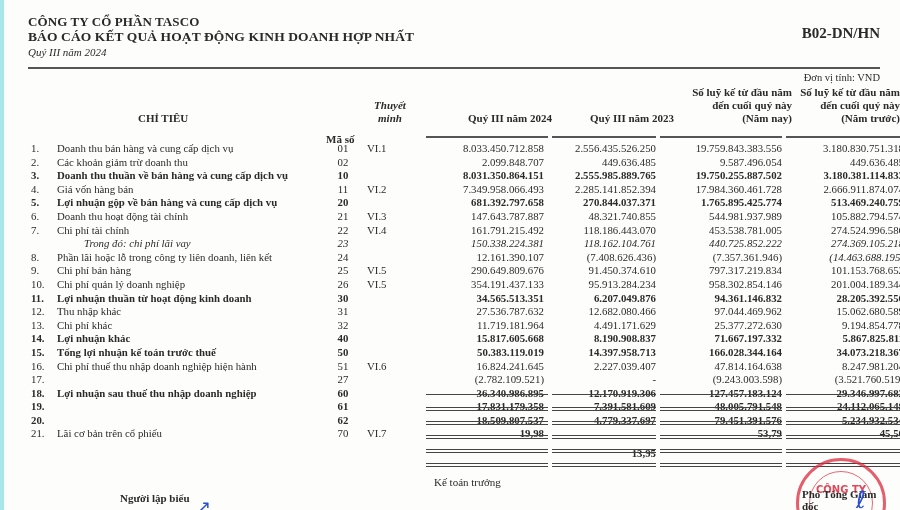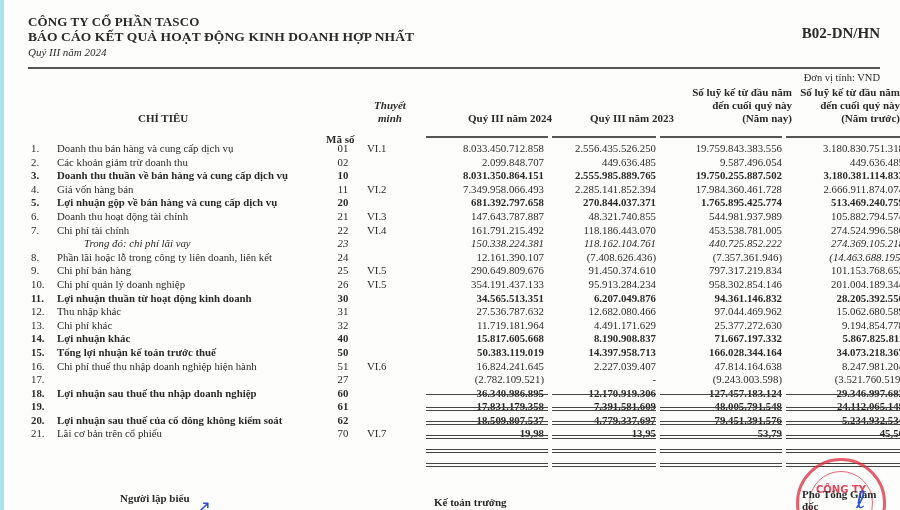--- a/index.html
+++ b/index.html
@@ -285,35 +285,34 @@
       <span class="no">19.</span>
       <span class="code">61</span>
       <span class="note"></span>
       <span class="v1">17.831.179.358</span>
       <span class="v2">7.391.581.609</span>
       <span class="v3">48.005.791.548</span>
       <span class="v4">24.112.065.148</span>
     </div>
     <div class="row bold">
       <span class="no">20.</span>
-      <span class="label">Lợi nhuận sau thuế của cổ đông không kiểm soát</span>
       <span class="code">62</span>
       <span class="note"></span>
       <span class="v1">18.509.807.537</span>
       <span class="v2">4.779.337.697</span>
       <span class="v3">79.451.391.576</span>
       <span class="v4">5.234.932.534</span>
     </div>
     <div class="row">
       <span class="no">21.</span>
       <span class="label">Lãi cơ bản trên cổ phiếu</span>
       <span class="code">70</span>
       <span class="note">VI.7</span>
       <span class="v1" style="font-weight:bold;">19,98</span>
-      <span class="v2" style="font-weight:bold;">13,95</span>
+      <span class="v2" style="font-weight:bold;margin-top:20px;">13,95</span>
       <span class="v3" style="font-weight:bold;">53,79</span>
       <span class="v4" style="font-weight:bold;">45,50</span>
     </div>
   </div>
 
   <div class="sgl" style="left:400px;top:394px;width:122px;"></div>
   <div class="sgl" style="left:526px;top:394px;width:104px;"></div>
   <div class="sgl" style="left:634px;top:394px;width:122px;"></div>
   <div class="sgl" style="left:760px;top:394px;width:118px;"></div>
 
@@ -339,17 +338,17 @@
 
   <div class="dbl" style="left:400px;top:463px;width:122px;"></div>
   <div class="dbl" style="left:526px;top:463px;width:104px;"></div>
   <div class="dbl" style="left:634px;top:463px;width:122px;"></div>
   <div class="dbl" style="left:760px;top:463px;width:118px;"></div>
 
   <div class="stamp">
     <div class="stamp-inner">CÔNG TY</div>
   </div>
   <div class="sign" style="left:94px;top:492px;font-weight:bold;">Người lập biểu</div>
-  <div class="sign" style="left:408px;top:496px;font-weight:bold;">Kế toán trưởng</div>
+  <div class="sign" style="left:408px;top:476px;font-weight:normal;">Kế toán trưởng</div>
   <div class="sign" style="left:776px;top:488px;font-weight:bold;">Phó Tổng Giám đốc</div>
   <div class="signature-mark" style="left:170px;top:496px;">↗</div>
   <div class="signature-mark" style="left:830px;top:486px;font-size:24px;">ℓ</div>
 </div>
 
 </body></html>

